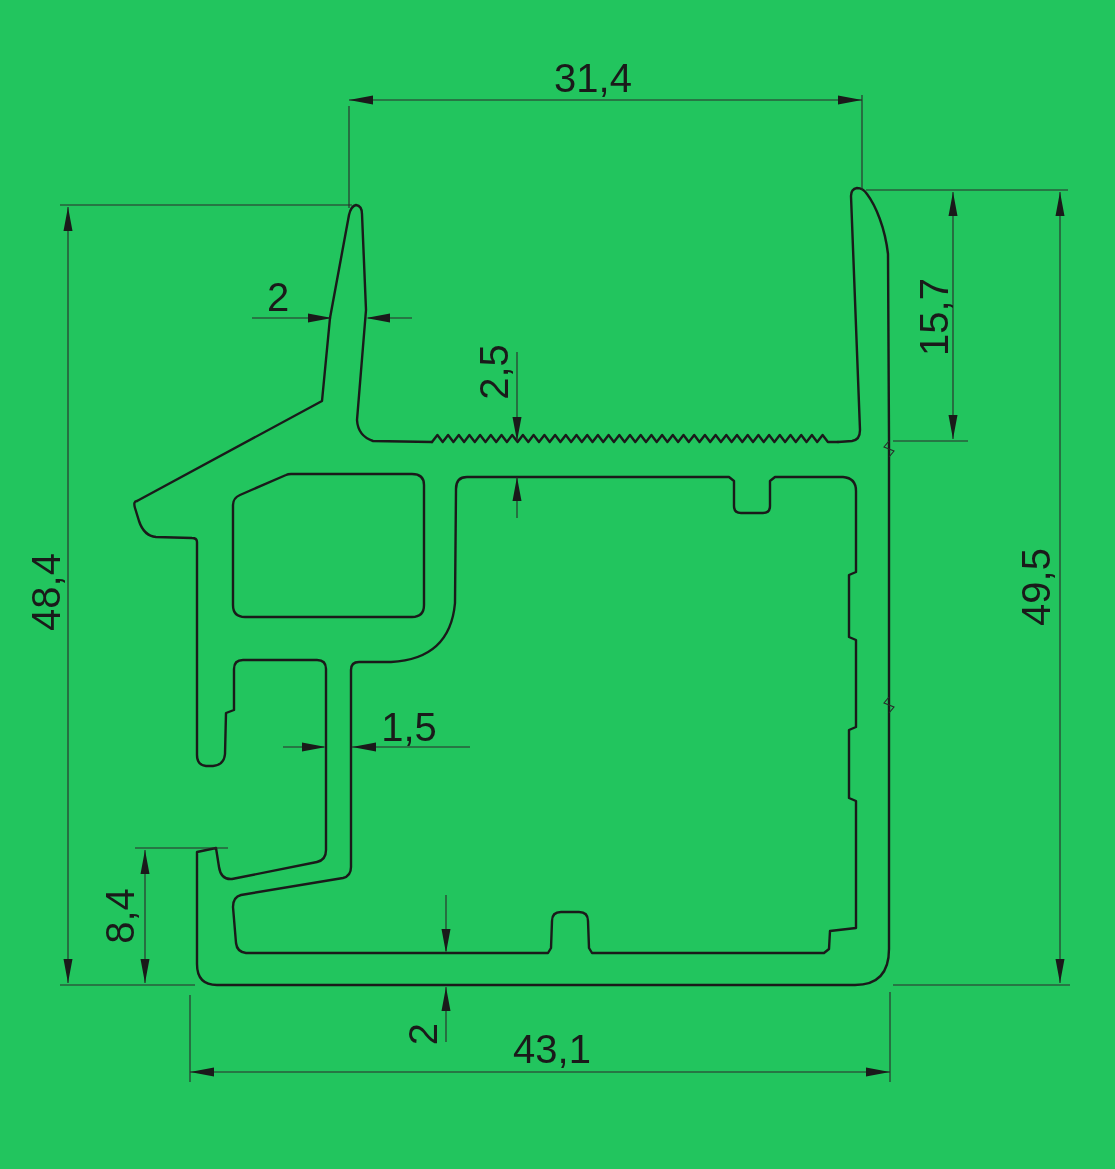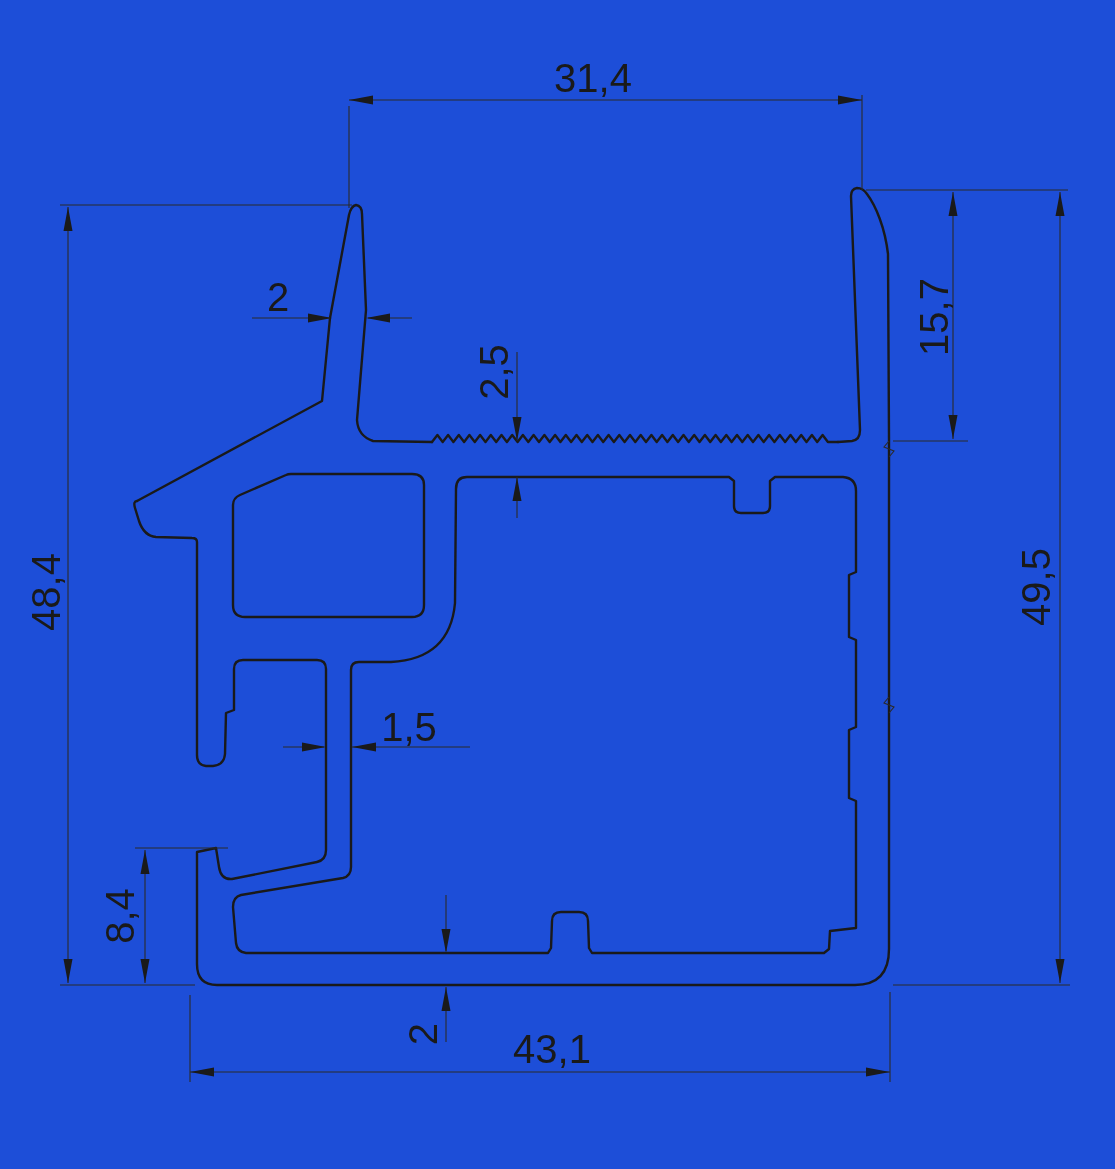--- a/index.html
+++ b/index.html
@@ -5,21 +5,21 @@
   html, body {
     margin: 0;
     padding: 0;
     background: #ffffff;
     font-family: "Liberation Sans", sans-serif;
   }
   .stage {
     position: relative;
     width: 1115px;
     height: 1169px;
-    background: #1d4ed8;
+    background: #22c55e;
     overflow: hidden;
   }
   svg { display: block; }
   .profile-stroke {
     fill: none;
     stroke: #1a1a1a;
     stroke-width: 2.4;
     stroke-linecap: round;
     stroke-linejoin: round;
   }

